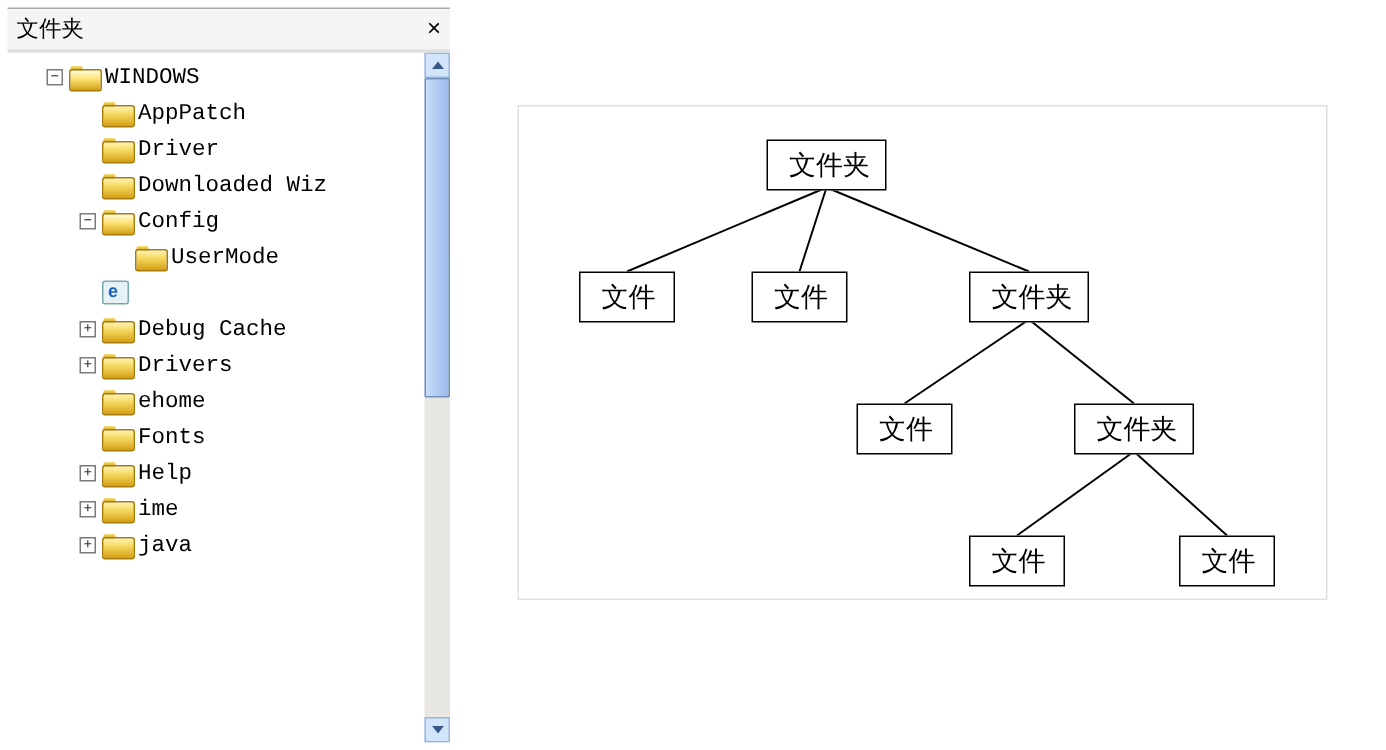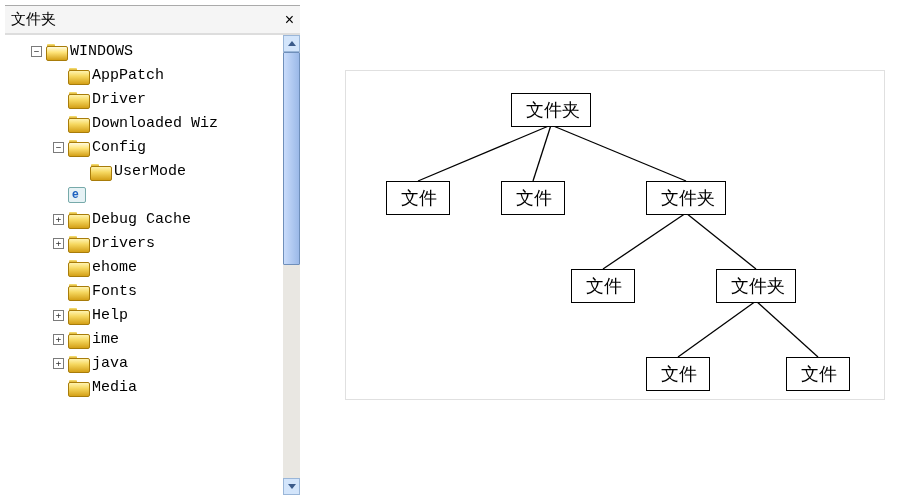--- a/index.html
+++ b/index.html
@@ -219,27 +219,20 @@
           <span class="expand-box">+</span>
           <span class="folder-icon"></span>
           <span>ime</span>
         </div>
         <div class="tree-row">
           <span class="indent"></span>
           <span class="indent"></span>
           <span class="expand-box">+</span>
           <span class="folder-icon"></span>
           <span>java</span>
-        </div>
-        <div class="tree-row">
-          <span class="indent"></span>
-          <span class="indent"></span>
-          <span class="exp-placeholder"></span>
-          <span class="folder-icon"></span>
-          <span>Media</span>
         </div>
       </div>
     <div class="scrollbar">
       <div class="sb-btn">
           <span class="arrow-up"></span>
         </div>
       <div class="sb-track">
         <div class="sb-thumb"></div>
       </div>
       <div class="sb-btn">

